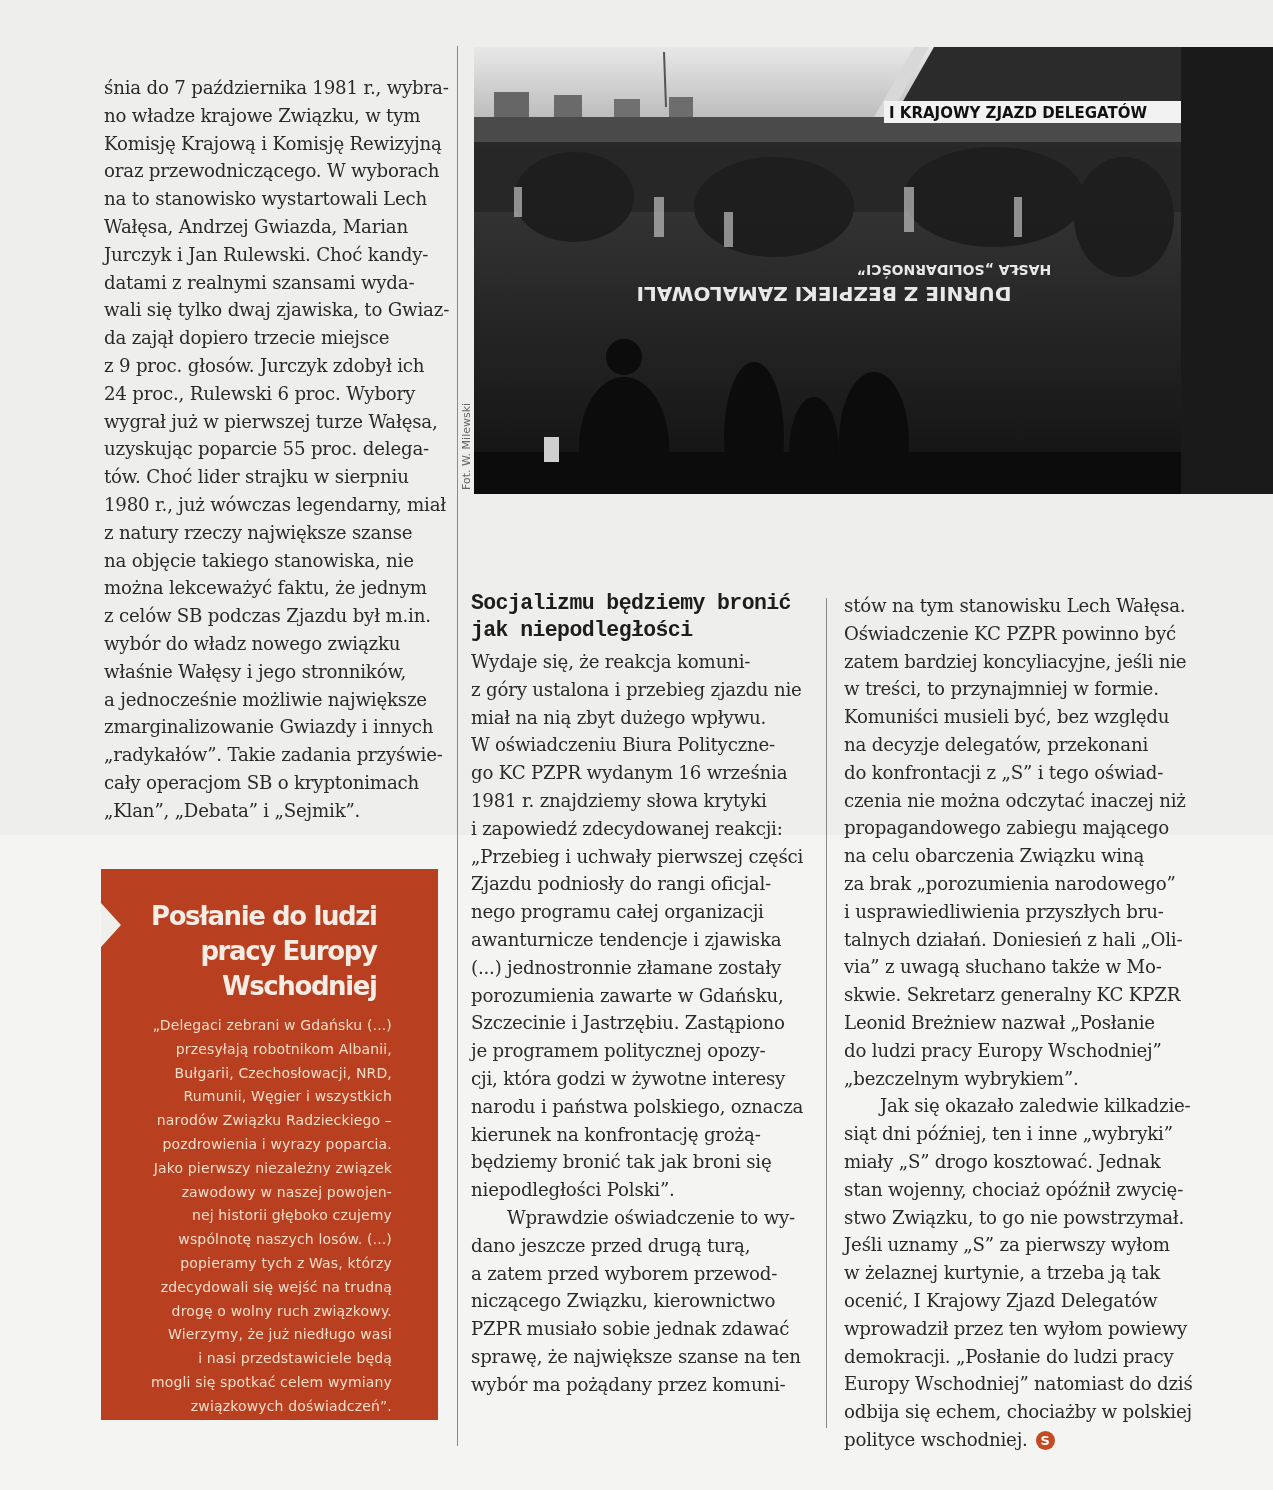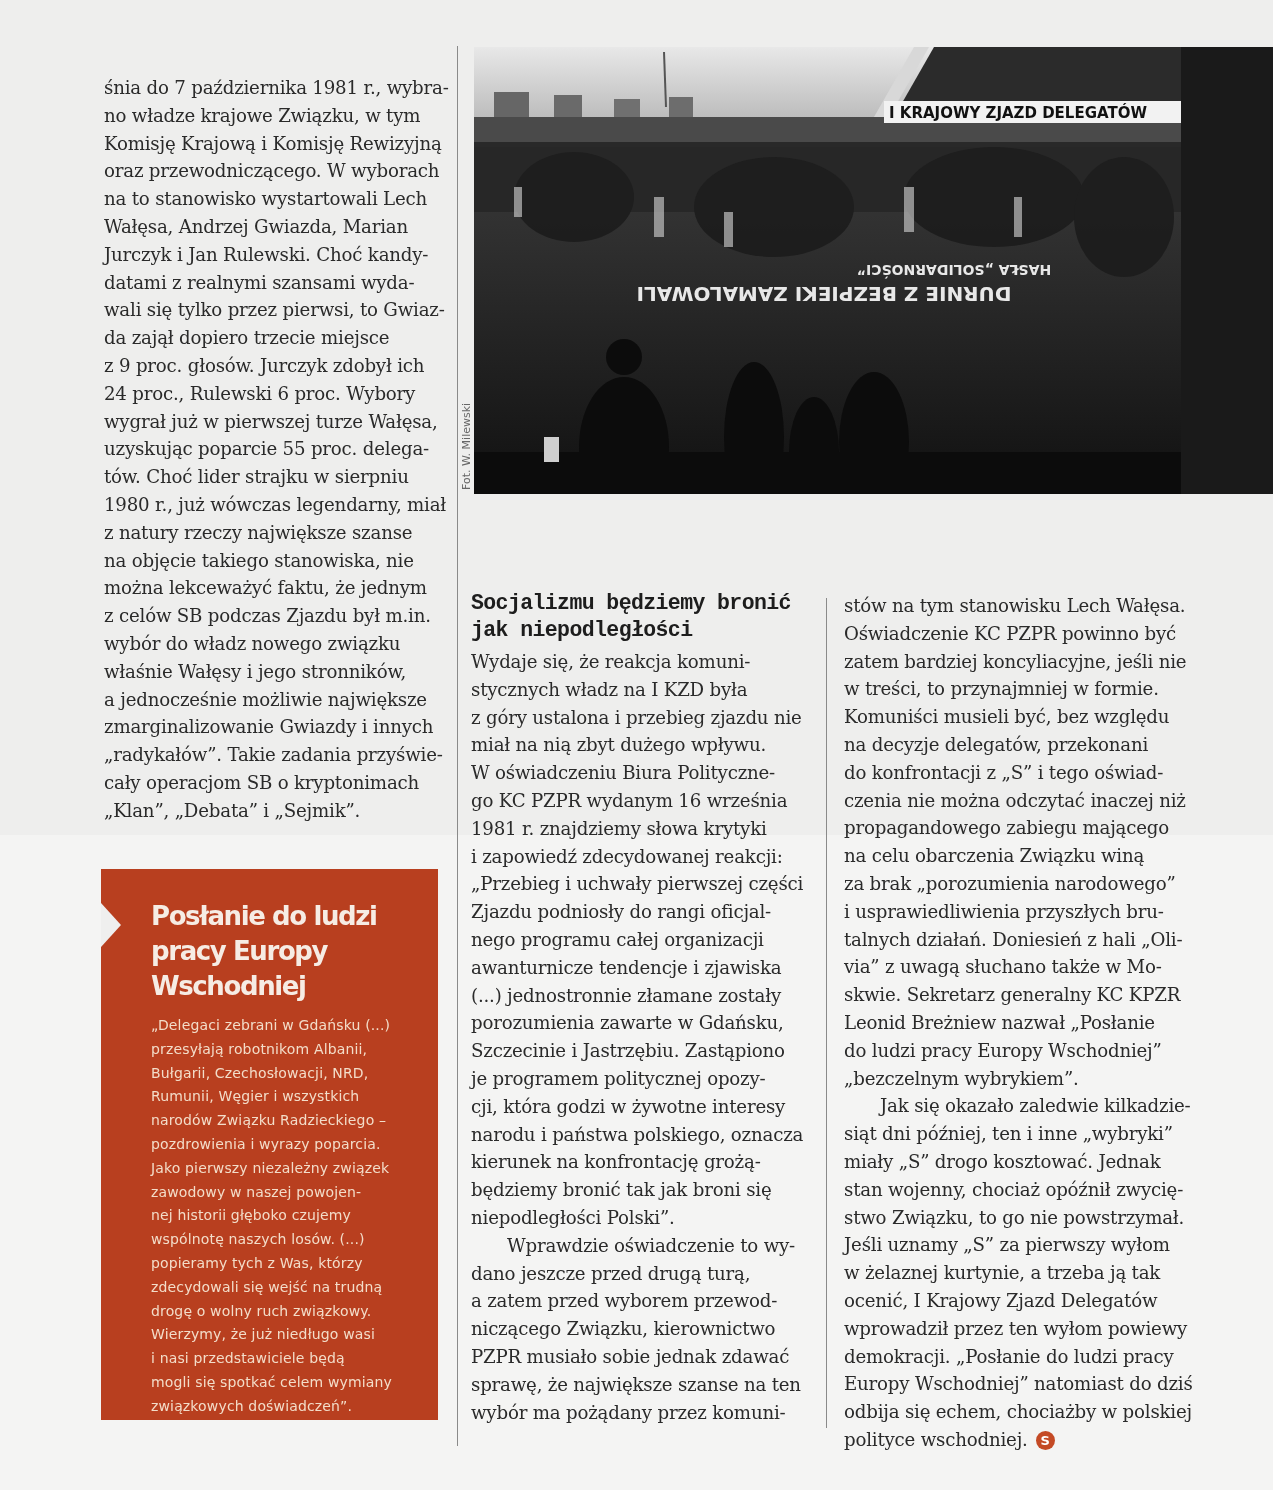--- a/index.html
+++ b/index.html
@@ -25,21 +25,21 @@
     .subhead .ln { display: block; white-space: nowrap; }
     .photo { position: absolute; left: 474px; top: 47px; width: 819px; height: 447px; background: #1a1a1a; overflow: hidden; }
     .credit {
       position: absolute; left: 460px; top: 490px;
       transform: rotate(-90deg); transform-origin: left top;
       font-family: "DejaVu Sans", sans-serif; font-size: 11px; color: #666;
       white-space: nowrap;
     }
     .sidebar {
       position: absolute; left: 101px; top: 869px; width: 337px; height: 551px;
-      background: #b83f1f; color: #f4e2d4;
+      background: #b83f1f; color: #f4e2d4; text-align: right;
     }
     .sidebar .notch {
       position: absolute; left: 0; top: 34px; width: 0; height: 0;
       border-top: 22px solid transparent; border-bottom: 22px solid transparent;
       border-left: 20px solid #efefee;
     }
     .sb-title {
       position: absolute; left: 50px; top: 30px;
       font-family: "DejaVu Sans", sans-serif; font-weight: bold;
       font-size: 26px; line-height: 35px; color: #f6ece4; letter-spacing: -1.4px;
@@ -64,21 +64,21 @@
 
 <div id="col1" class="col">
     <span class="ln">śnia do 7 października 1981 r., wybra-</span>
     <span class="ln">no władze krajowe Związku, w tym</span>
     <span class="ln">Komisję Krajową i Komisję Rewizyjną</span>
     <span class="ln">oraz przewodniczącego. W wyborach</span>
     <span class="ln">na to stanowisko wystartowali Lech</span>
     <span class="ln">Wałęsa, Andrzej Gwiazda, Marian</span>
     <span class="ln">Jurczyk i Jan Rulewski. Choć kandy-</span>
     <span class="ln">datami z realnymi szansami wyda-</span>
-    <span class="ln">wali się tylko przez pierwsi, to Gwiaz-</span>
+    <span class="ln">wali się tylko dwaj zjawiska, to Gwiaz-</span>
     <span class="ln">da zajął dopiero trzecie miejsce</span>
     <span class="ln">z 9 proc. głosów. Jurczyk zdobył ich</span>
     <span class="ln">24 proc., Rulewski 6 proc. Wybory</span>
     <span class="ln">wygrał już w pierwszej turze Wałęsa,</span>
     <span class="ln">uzyskując poparcie 55 proc. delega-</span>
     <span class="ln">tów. Choć lider strajku w sierpniu</span>
     <span class="ln">1980 r., już wówczas legendarny, miał</span>
     <span class="ln">z natury rzeczy największe szanse</span>
     <span class="ln">na objęcie takiego stanowiska, nie</span>
     <span class="ln">można lekceważyć faktu, że jednym</span>
@@ -149,21 +149,20 @@
 </div>
 <div class="credit">Fot. W. Milewski</div>
 
 <div class="subhead">
   <span class="ln">Socjalizmu będziemy bronić</span>
   <span class="ln">jak niepodległości</span>
 </div>
 
 <div id="col2" class="col">
     <span class="ln">Wydaje się, że reakcja komuni-</span>
-    <span class="ln">stycznych władz na I KZD była</span>
     <span class="ln">z góry ustalona i przebieg zjazdu nie</span>
     <span class="ln">miał na nią zbyt dużego wpływu.</span>
     <span class="ln">W oświadczeniu Biura Polityczne-</span>
     <span class="ln">go KC PZPR wydanym 16 września</span>
     <span class="ln">1981 r. znajdziemy słowa krytyki</span>
     <span class="ln">i zapowiedź zdecydowanej reakcji:</span>
     <span class="ln">„Przebieg i uchwały pierwszej części</span>
     <span class="ln">Zjazdu podniosły do rangi oficjal-</span>
     <span class="ln">nego programu całej organizacji</span>
     <span class="ln">awanturnicze tendencje i zjawiska</span>

